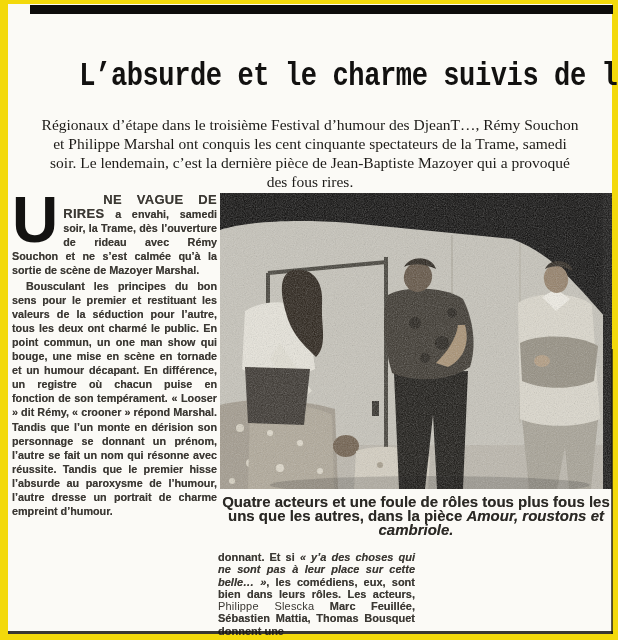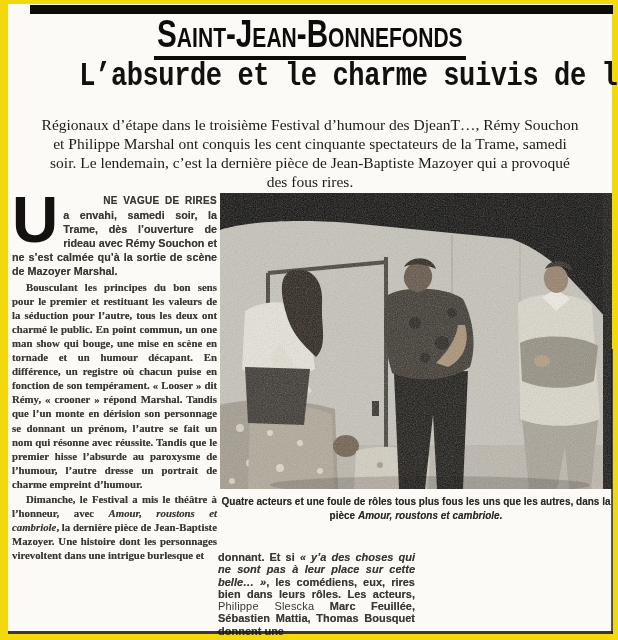--- a/index.html
+++ b/index.html
@@ -41,34 +41,34 @@
     font-family:"Liberation Serif",serif;font-weight:400;
     font-size:15.5px;line-height:19px;text-align:center;color:#1d1b18;
   }
   .bodytext{
     font-size:10.8px;line-height:14.1px;font-weight:700;
     color:#3b3833;text-align:justify;
     text-shadow:0 0 .6px rgba(40,38,34,.55);
   }
   .col1{position:absolute;left:4px;top:189px;width:205px;}
   .col1 p{margin:0 0 1px 0;}
-  .col1 p.ind{text-indent:14px;font-family:Liberation Serif, serif;}
+  .col1 p.ind{text-indent:14px;}
   .dropcap{
     float:left;font-weight:900;font-size:64px;line-height:50px;
     padding:2px 5px 0 0;color:#131211;text-shadow:none;
   }
-  .leadin{text-transform:uppercase;font-size:10px;letter-spacing:.3px;padding-left:40px;}
+  .leadin{text-transform:uppercase;font-size:13px;letter-spacing:.3px;padding-left:40px;}
   .photo{
     position:absolute;left:212px;top:189px;width:392px;height:296px;
     background:#000;overflow:hidden;
   }
   .photo svg{display:block;width:100%;height:100%;}
   .caption{
     position:absolute;left:212px;top:491px;width:392px;margin:0;
-    font-size:10px;line-height:14px;font-weight:700;text-align:center;
+    font-size:15px;line-height:14px;font-weight:700;text-align:center;
     color:#2b2925;text-shadow:0 0 .5px rgba(40,38,34,.5);
   }
   .caption i{font-weight:700;}
   .col2{position:absolute;left:210px;top:547px;width:197px;}
   .col3{position:absolute;left:408px;top:547px;width:196px;}
   .col2 p,.col3 p{margin:0;font-size:11px;line-height:12.3px;}
   .name-clean{font-weight:400;text-shadow:none;letter-spacing:.2px;}
   .bottom-rule{
     position:absolute;left:0;right:-1px;bottom:0;height:3px;
     background:#16140f;opacity:.85;
@@ -79,34 +79,30 @@
   }
   i{font-style:italic;}
 </style>
 </head>
 <body>
 
 <div class="page">
 
   <div class="topbar"></div>
 
-  <div class="section-row">
-    <h1 class="section">Saint-Jean-Bonnefonds</h1>
-  </div>
 
   <div class="headline-row">
     <h2 class="headline">L’absurde et le charme suivis de la folie</h2>
   </div>
 
   <p class="lede">Régionaux d’étape dans le troisième Festival d’humour des DjeanT…, Rémy Souchon et Philippe Marshal ont conquis les cent cinquante spectateurs de la Trame, samedi soir. Le lendemain, c’est la dernière pièce de Jean-Baptiste Mazoyer qui a provoqué des fous rires.</p>
 
   <div class="col1 bodytext">
     <p><span class="dropcap">U</span><span class="leadin">ne vague de rires</span><span> a envahi, samedi soir, la Trame, dès l’ouverture de rideau avec Rémy Souchon et ne s’est calmée qu’à la sortie de scène de Mazoyer Marshal.</span></p>
     <p class="ind">Bousculant les principes du bon sens pour le premier et restituant les valeurs de la séduction pour l’autre, tous les deux ont charmé le public. En point commun, un one man show qui bouge, une mise en scène en tornade et un humour décapant. En différence, un registre où chacun puise en fonction de son tempérament. « Looser » dit Rémy, « crooner » répond Marshal. Tandis que l’un monte en dérision son personnage se donnant un prénom, l’autre se fait un nom qui résonne avec réussite. Tandis que le premier hisse l’absurde au paroxysme de l’humour, l’autre dresse un portrait de charme empreint d’humour.</p>
-    <p class="ind"><span>Dimanche, le Festival a mis le théâtre à l’honneur, avec </span><i>Amour, roustons et cambriole</i><span>, la dernière pièce de Jean-Baptiste Mazoyer. Une histoire dont les personnages virevoltent dans une intrigue burlesque et</span></p>
   </div>
 
   <div class="photo">
     <svg viewBox="0 0 392 296" preserveAspectRatio="none">
       <defs>
         <filter id="grain" x="0" y="0" width="100%" height="100%">
           <feTurbulence type="fractalNoise" baseFrequency="0.9" numOctaves="2" stitchTiles="stitch"></feTurbulence>
           <feColorMatrix type="saturate" values="0"></feColorMatrix>
         </filter>
       </defs>
@@ -181,20 +177,20 @@
         <path d="M325,76 C330,64 350,66 353,78 C343,72 333,72 325,76 Z" fill="#2a241c"></path>
       </g>
       <ellipse cx="210" cy="292" rx="160" ry="9" fill="#000" opacity="0.18"></ellipse>
       <rect width="392" height="296" filter="url(#grain)" opacity="0.4"></rect>
     </svg>
   </div>
 
   <p class="caption"><span>Quatre acteurs et une foule de rôles tous plus fous les uns que les autres, dans la pièce </span><i>Amour, roustons et cambriole.</i></p>
 
   <div class="col2 bodytext">
-    <p><span>donnant. Et si </span><i>« y’a des choses qui ne sont pas à leur place sur cette belle… »</i><span>, les comédiens, eux, rires bien dans leurs rôles. Les acteurs, </span><span class="name-clean">Philippe Slescka</span><span> Marc Feuillée, Sébastien Mattia, Thomas Bousquet donnent une</span></p>
+    <p><span>donnant. Et si </span><i>« y’a des choses qui ne sont pas à leur place sur cette belle… »</i><span>, les comédiens, eux, sont bien dans leurs rôles. Les acteurs, </span><span class="name-clean">Philippe Slescka</span><span> Marc Feuillée, Sébastien Mattia, Thomas Bousquet donnent une</span></p>
   </div>
 
 
   <div class="bottom-rule"></div>
   <div class="edge-right"></div>
 
 </div>
 
 </body></html>

